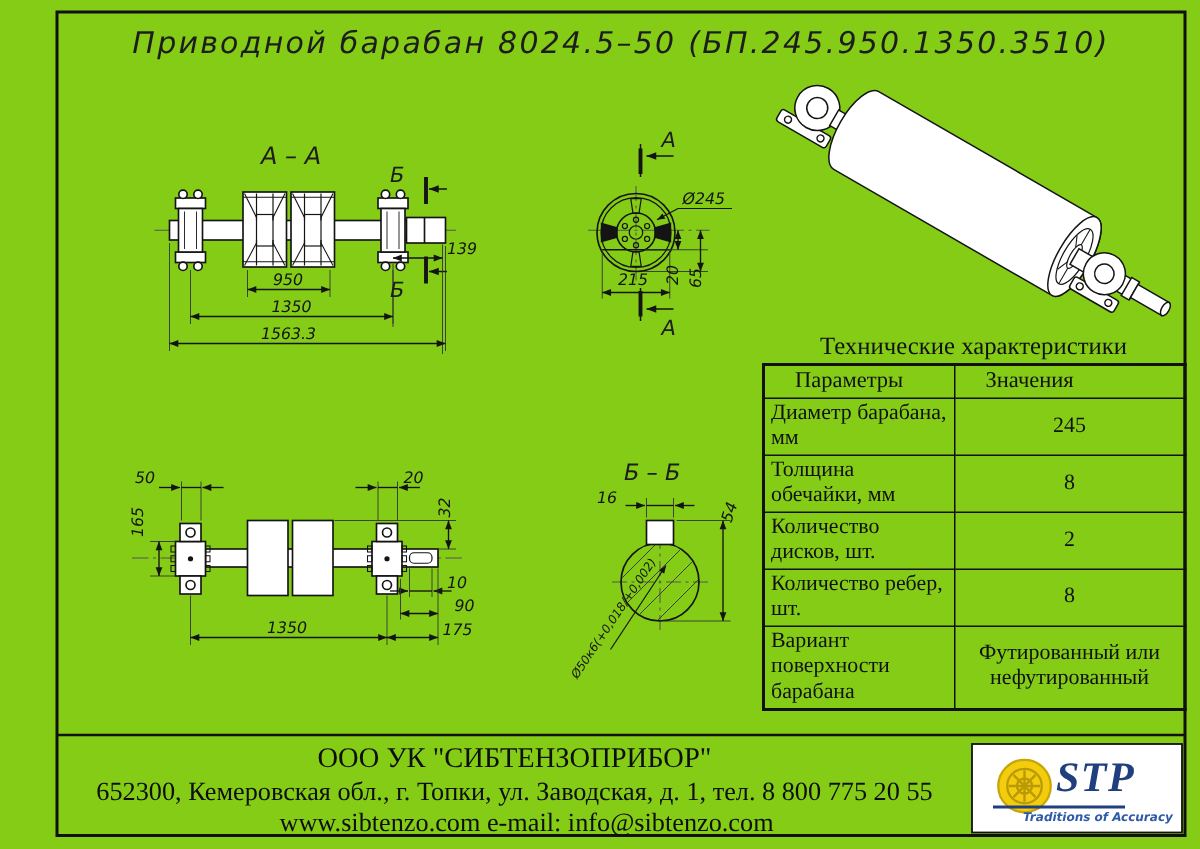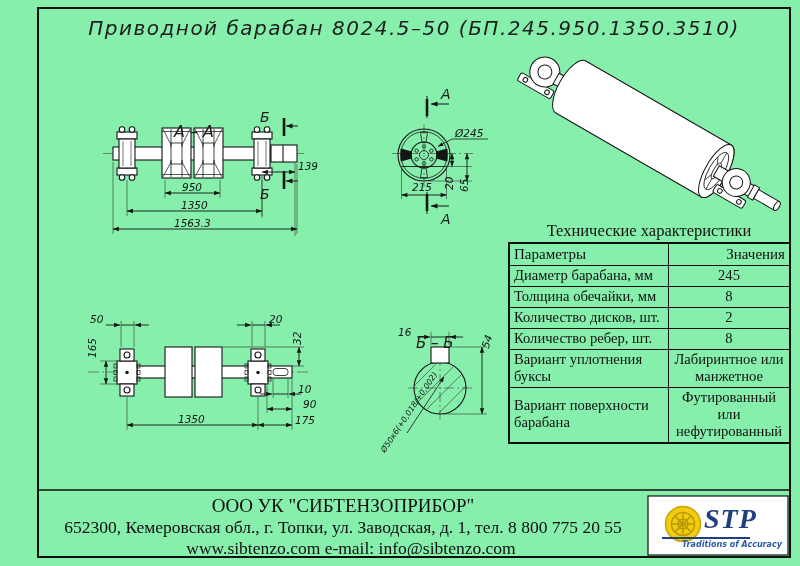--- a/index.html
+++ b/index.html
@@ -1,35 +1,35 @@
 <!DOCTYPE html>
 <html><head>
 <meta charset="utf-8">
 <style>
   html,body{margin:0;padding:0;background:#fff;}
-  #sheet{position:relative;width:800px;height:566px;background:#86efac;overflow:hidden;
+  #sheet{position:relative;width:800px;height:566px;background:#84cc16;overflow:hidden;
          font-family:"DejaVu Sans",sans-serif;}
   .abs{position:absolute;}
   .title{left:38px;top:16px;width:752px;text-align:center;
          font:italic 20px "DejaVu Sans",sans-serif;letter-spacing:1.5px;color:#1d1d1d;white-space:nowrap;}
-  .viewlbl{font:italic 16px "DejaVu Sans",sans-serif;color:#1d1d1d;white-space:nowrap;margin-top:28px;}
+  .viewlbl{font:italic 16px "DejaVu Sans",sans-serif;color:#1d1d1d;white-space:nowrap;}
   .marker{font:italic 14px "DejaVu Sans",sans-serif;color:#1d1d1d;}
   .dim{font:italic 10.5px "DejaVu Sans",sans-serif;color:#141414;white-space:nowrap;}
   .rot90{transform:rotate(-90deg);transform-origin:0 0;}
   .rot72{transform:rotate(-72deg);transform-origin:0 0;}
   .rot56{transform:rotate(-56deg);transform-origin:0 0;}
   .spec-head{left:508px;top:221px;width:282px;text-align:center;
              font:16.5px "Liberation Serif",serif;color:#111;}
   table.specs{position:absolute;left:508px;top:242px;width:283px;border-collapse:collapse;
               border:2px solid #111;font-family:"Liberation Serif",serif;color:#111;
               table-layout:fixed;}
   table.specs td{border:1px solid #111;font-size:14.6px;line-height:1.16;padding:1px 4px 2px 4px;}
   table.specs td.val{text-align:center;width:112px;}
-  table.specs tr.hdr td{font-size:15px;padding:2px 4px;}
-  table.specs tr.hdr td.val{text-align:right;}
+  table.specs tr.hdr td{font-size:15px;padding:2px 20px;}
+  table.specs tr.hdr td.val{text-align:left;}
   .footer{left:40px;top:495px;width:606px;text-align:center;
           font-family:"Liberation Serif",serif;color:#0e0e0e;line-height:1.18;}
   .f1{font-size:19px;}
   .f2{font-size:17.5px;}
   .f3{font-size:17.5px;margin-left:16px;}
   .logo-box{left:648px;top:496px;width:140px;height:59px;}
   .stp{left:704px;top:503px;font:italic bold 28px "Liberation Serif",serif;color:#1f3f7e;letter-spacing:1px;}
   .tagline-rule{left:662px;top:537px;width:88px;height:0;border-top:2px solid #1f3f7e;}
   .tagline{left:682px;top:540px;width:96px;text-align:right;
            font:italic bold 8px "DejaVu Sans",sans-serif;color:#2e5aa8;white-space:nowrap;}
@@ -354,24 +354,20 @@
       </tr>
       <tr>
         <td>Количество дисков, шт.</td>
         <td class="val">2</td>
       </tr>
       <tr>
         <td>Количество ребер, шт.</td>
         <td class="val">8</td>
       </tr>
       <tr>
-        <td>Вариант уплотнения буксы</td>
-        <td class="val">Лабиринтное или манжетное</td>
-      </tr>
-      <tr>
         <td>Вариант поверхности барабана</td>
         <td class="val">Футированный или нефутированный</td>
       </tr>
     </tbody>
   </table>
 
   <div class="abs footer">
     <div class="f1">ООО УК "СИБТЕНЗОПРИБОР"</div>
     <div class="f2">652300, Кемеровская обл., г. Топки, ул. Заводская, д. 1, тел. 8 800 775 20 55</div>
     <div class="f3">www.sibtenzo.com e-mail: info@sibtenzo.com</div>

